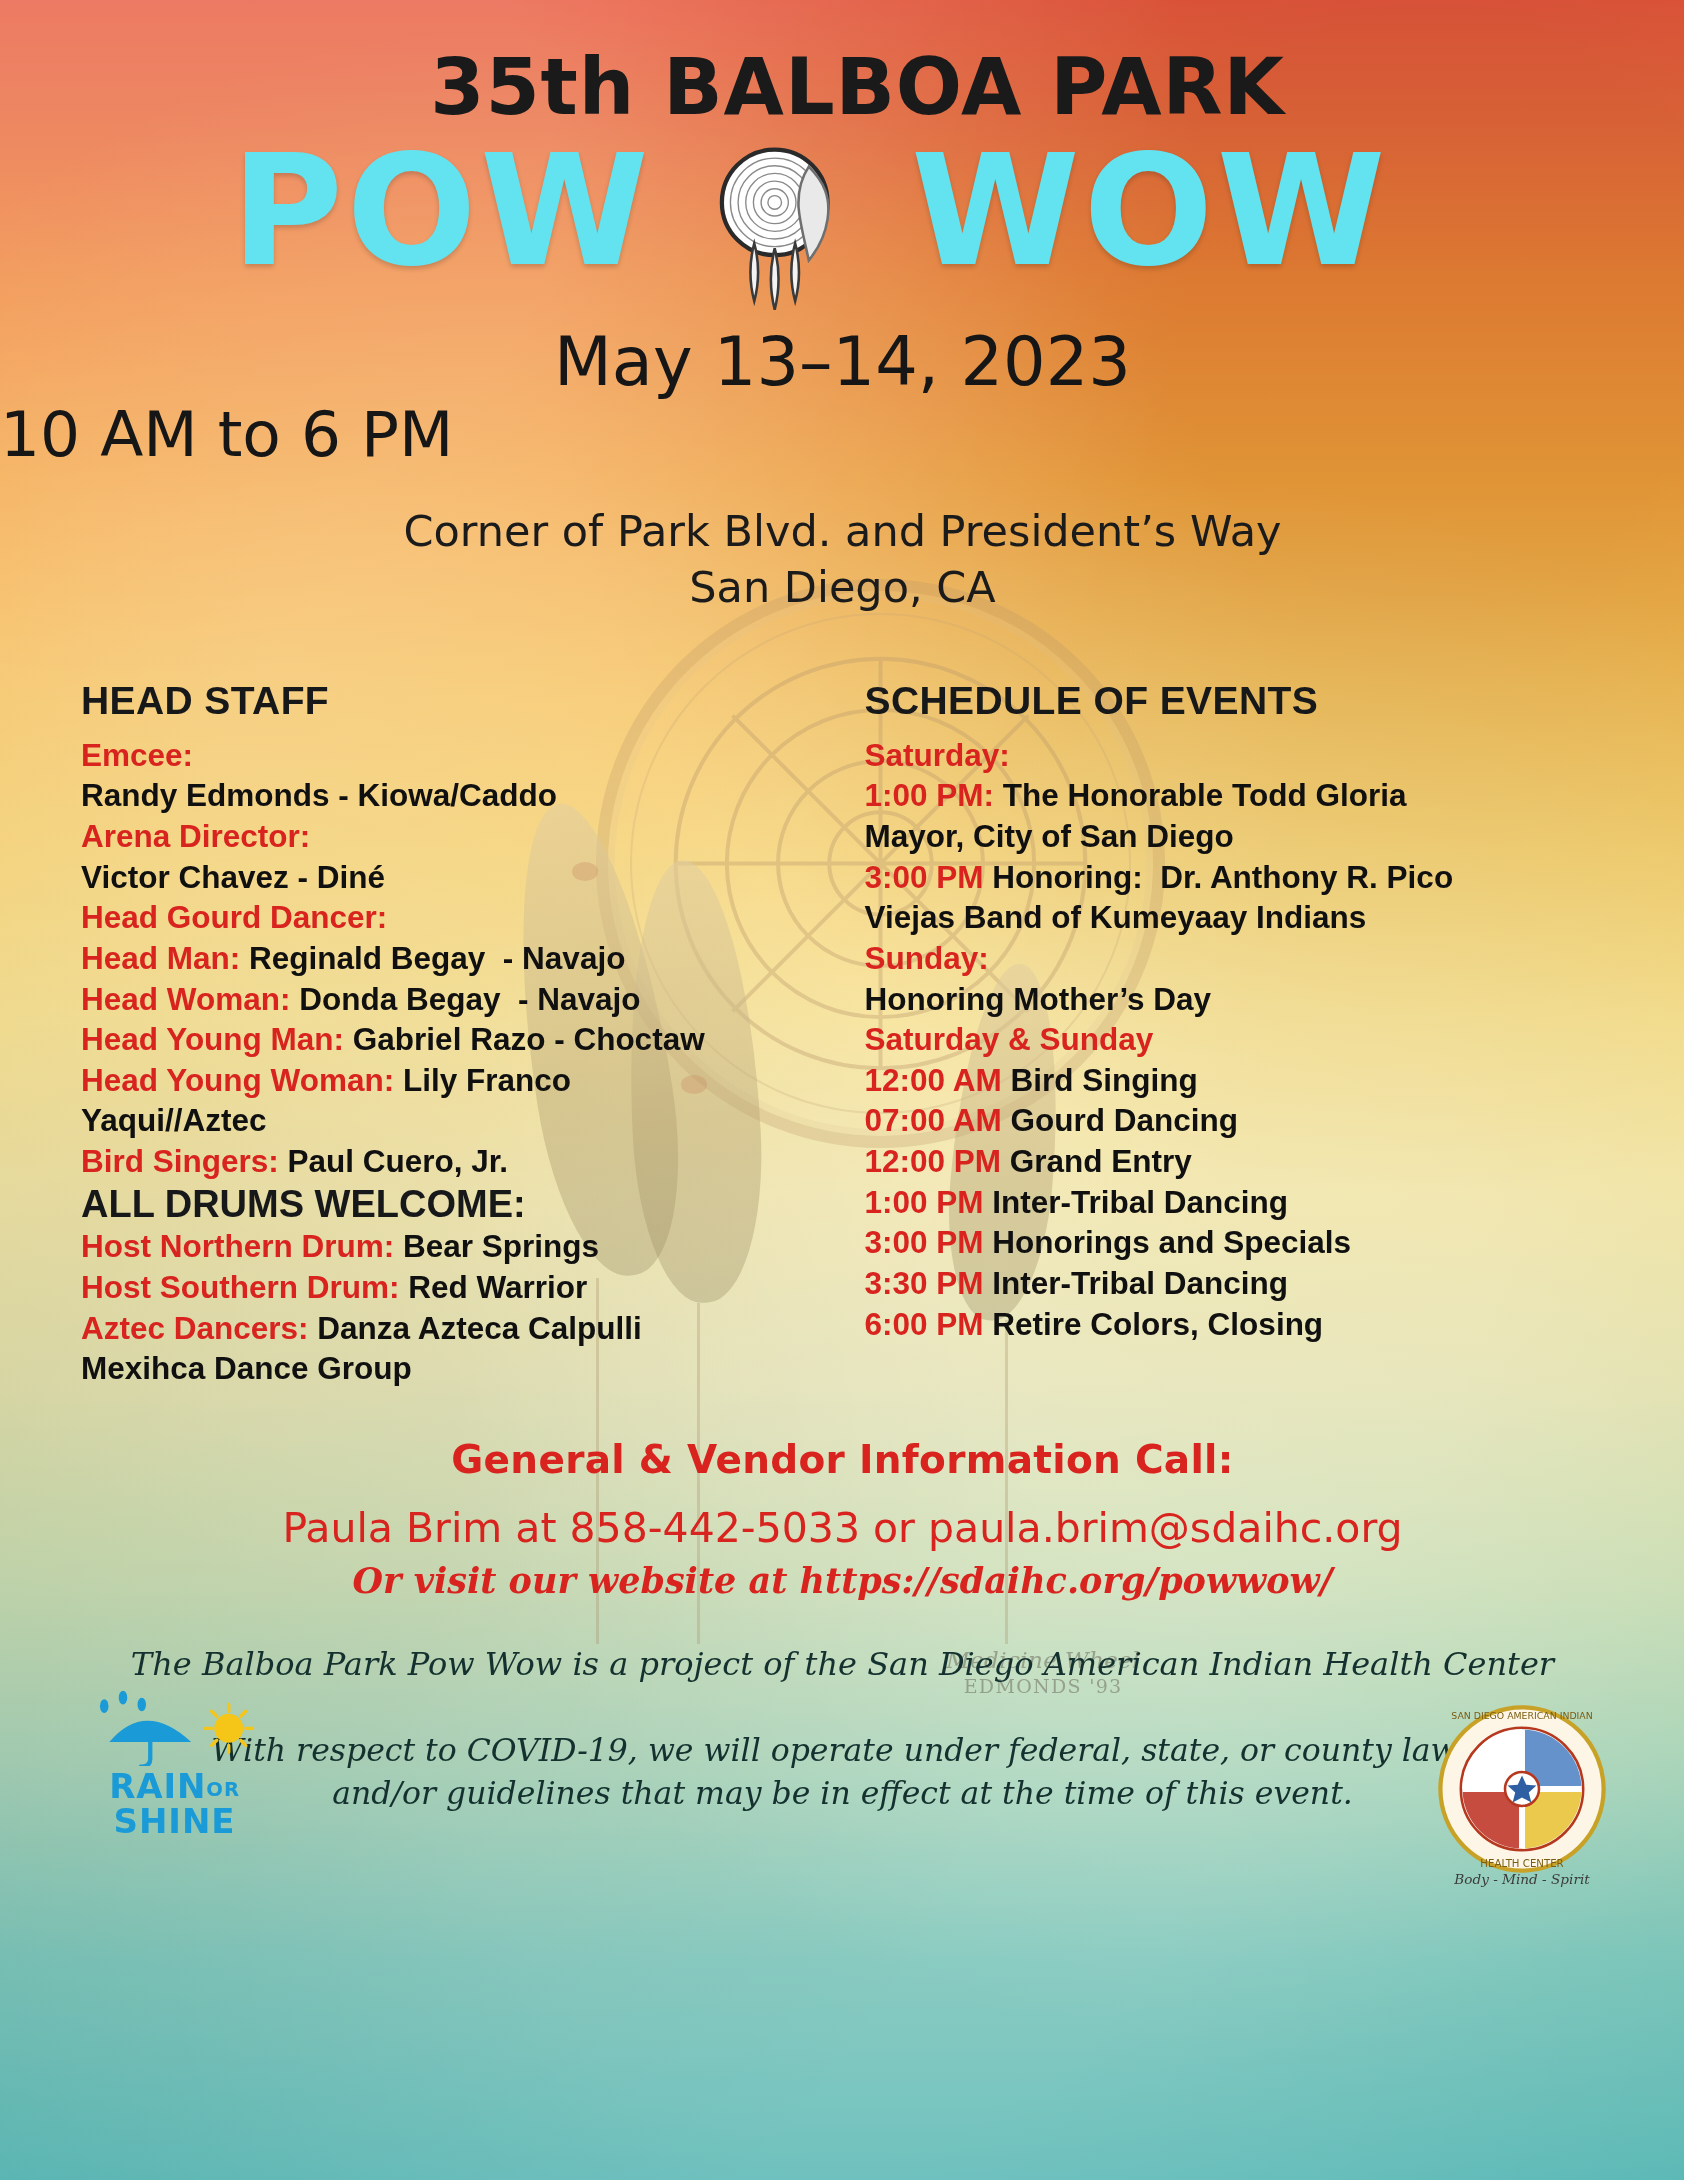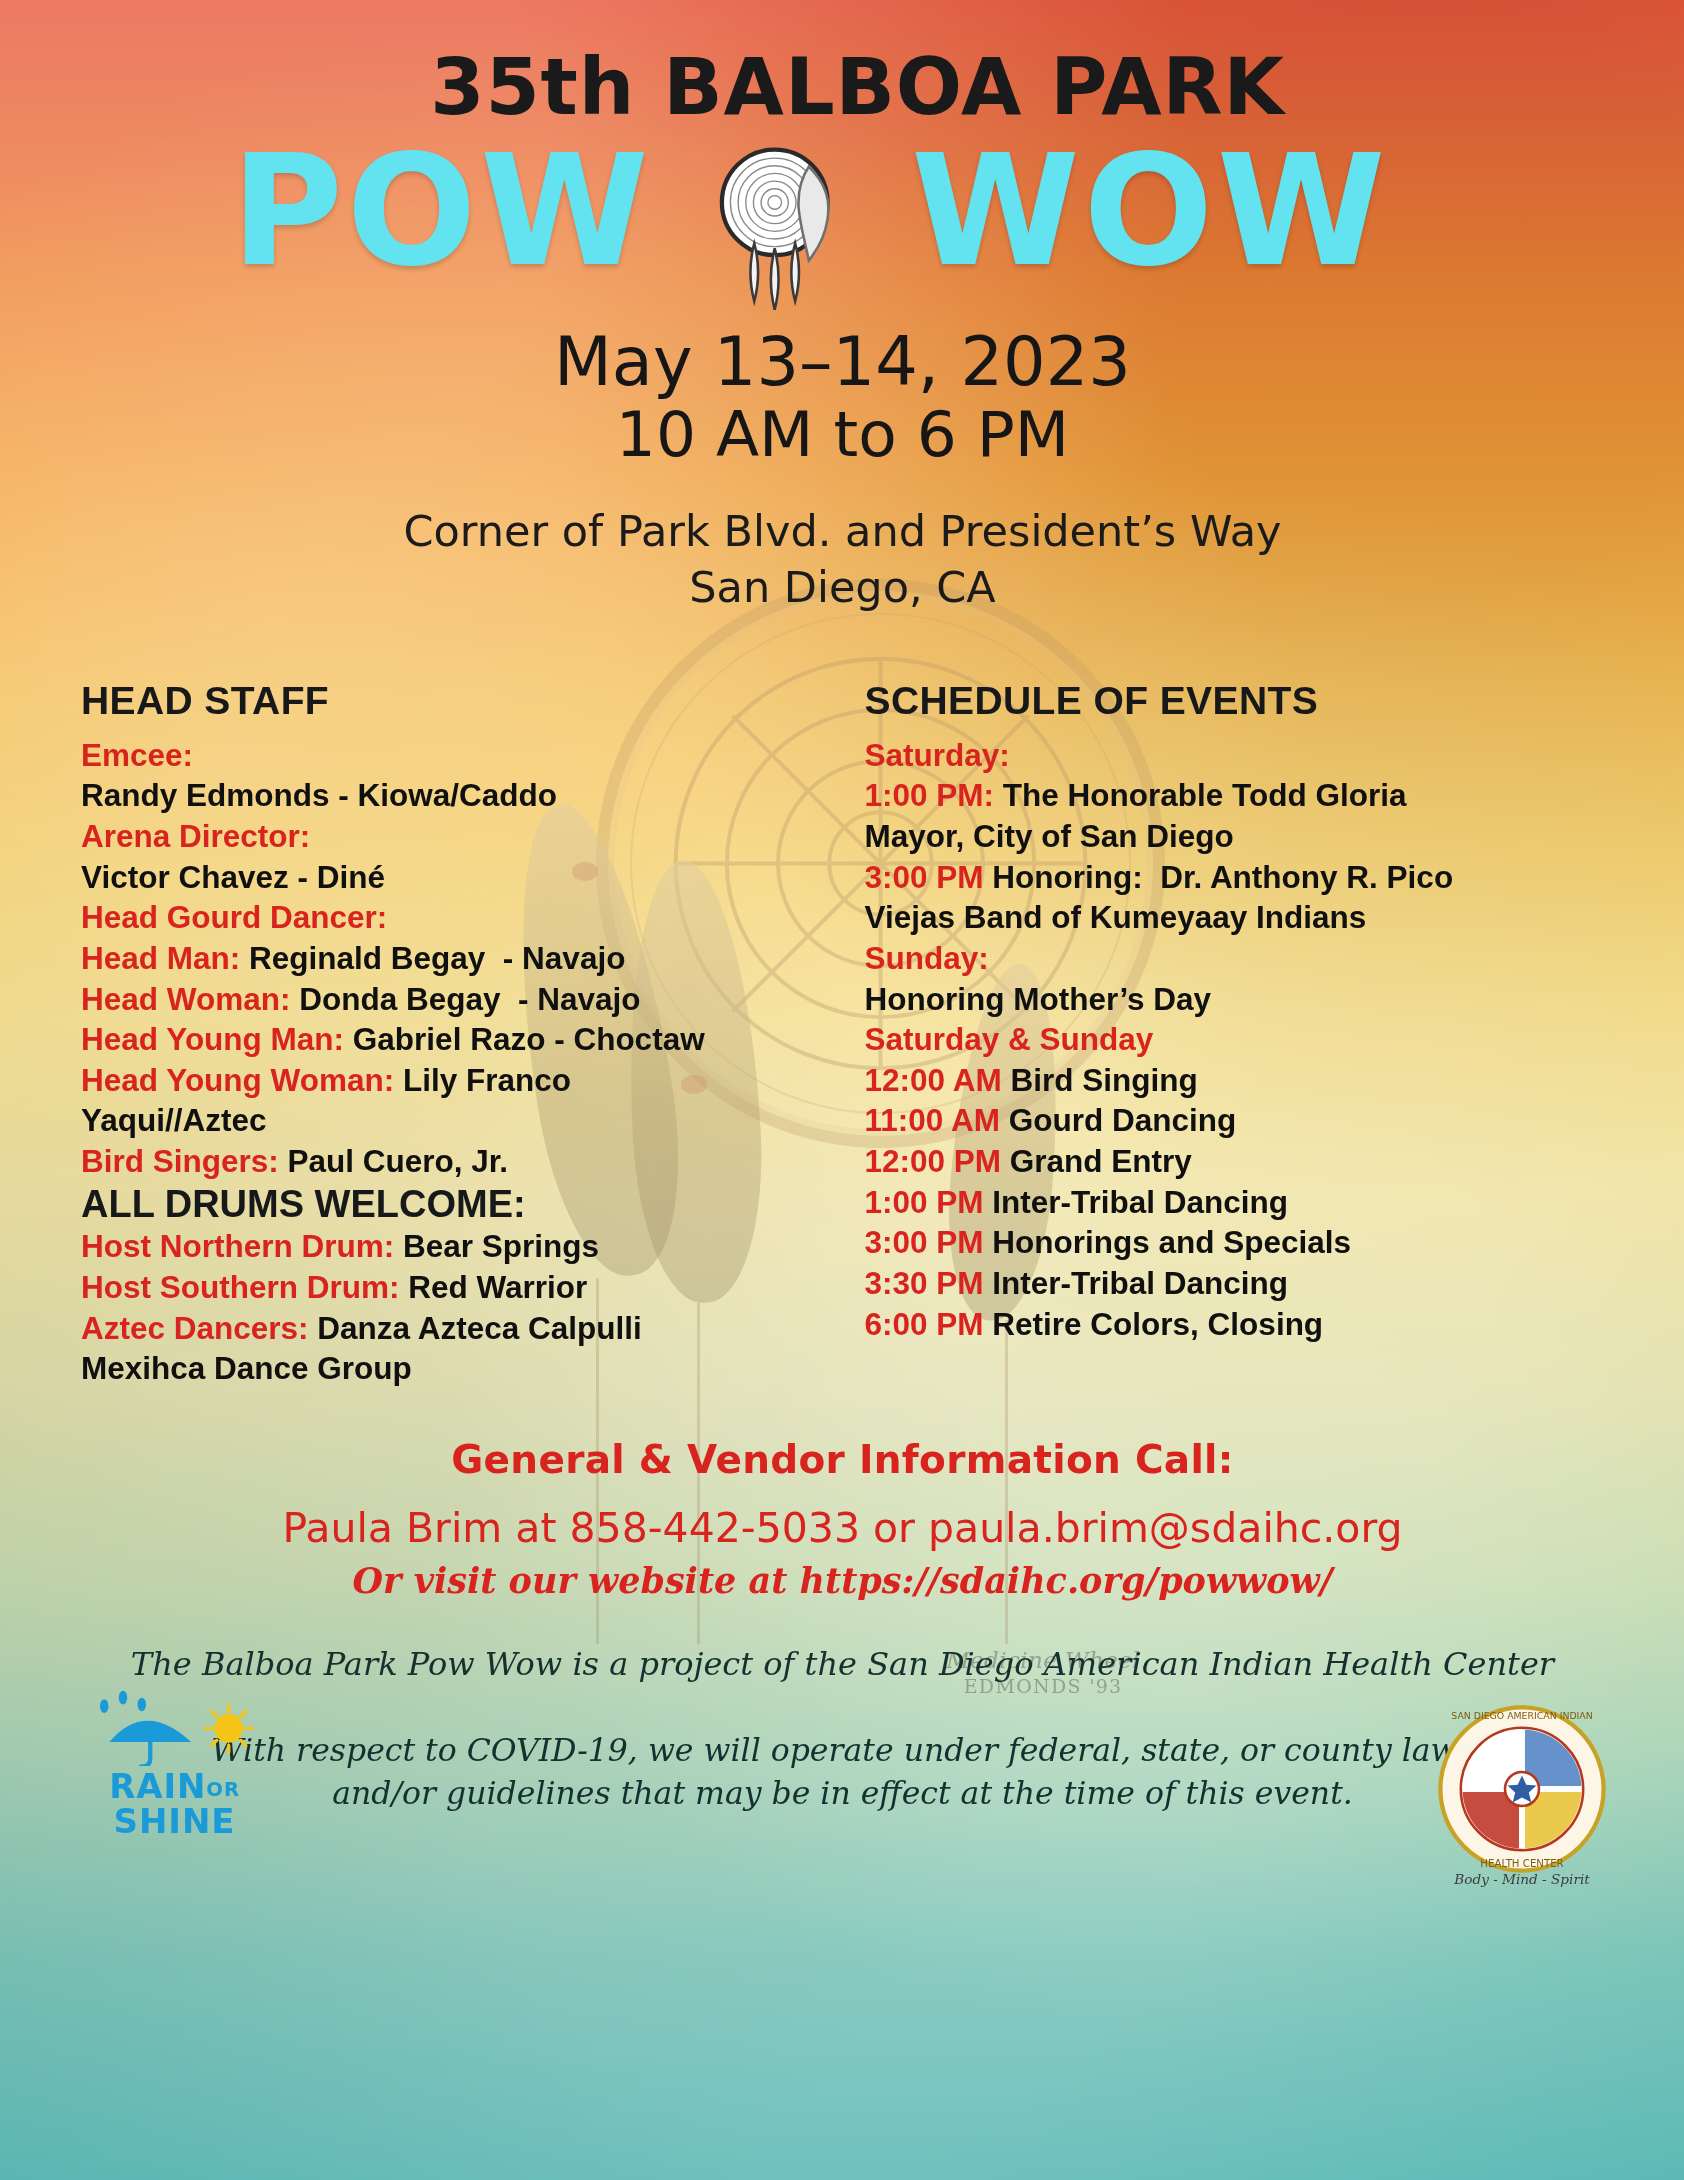--- a/index.html
+++ b/index.html
@@ -182,21 +182,21 @@
   }
   #dates {
     text-align: center;
     font-family: "DejaVu Sans", sans-serif;
     font-size: 67px;
     color: #161616;
     margin-top: 22px;
     line-height: 1.05;
   }
   #times {
-    text-align: center;
+    text-align: left;
     font-family: "DejaVu Sans", sans-serif;
     font-size: 63px;
     color: #161616;
     margin-top: 5.1px;
     line-height: 1.05;
   }
   #venue {
     text-align: center;
     font-family: "DejaVu Sans", sans-serif;
     font-size: 43px;
@@ -419,21 +419,21 @@
         <div id="schedule-list">
             <div class="line"><span class="label">Saturday:</span></div>
             <div class="line"><span class="label">1:00 PM:</span><span> The Honorable Todd Gloria</span></div>
             <div class="line"><span>Mayor, City of San Diego</span></div>
             <div class="line"><span class="label">3:00 PM</span><span> Honoring:  Dr. Anthony R. Pico</span></div>
             <div class="line"><span>Viejas Band of Kumeyaay Indians</span></div>
             <div class="line"><span class="label">Sunday:</span></div>
             <div class="line"><span>Honoring Mother’s Day</span></div>
             <div class="line"><span class="label">Saturday &amp; Sunday</span></div>
             <div class="line"><span class="label">12:00 AM</span><span> Bird Singing</span></div>
-            <div class="line"><span class="label">11:00 AM</span><span> Gourd Dancing</span></div>
+            <div class="line"><span class="label">07:00 AM</span><span> Gourd Dancing</span></div>
             <div class="line"><span class="label">12:00 PM</span><span> Grand Entry</span></div>
             <div class="line"><span class="label">1:00 PM</span><span> Inter-Tribal Dancing</span></div>
             <div class="line"><span class="label">3:00 PM</span><span> Honorings and Specials</span></div>
             <div class="line"><span class="label">3:30 PM</span><span> Inter-Tribal Dancing</span></div>
             <div class="line"><span class="label">6:00 PM</span><span> Retire Colors, Closing</span></div>
           </div>
       </div>
     </div>
 
     <div id="contact">

